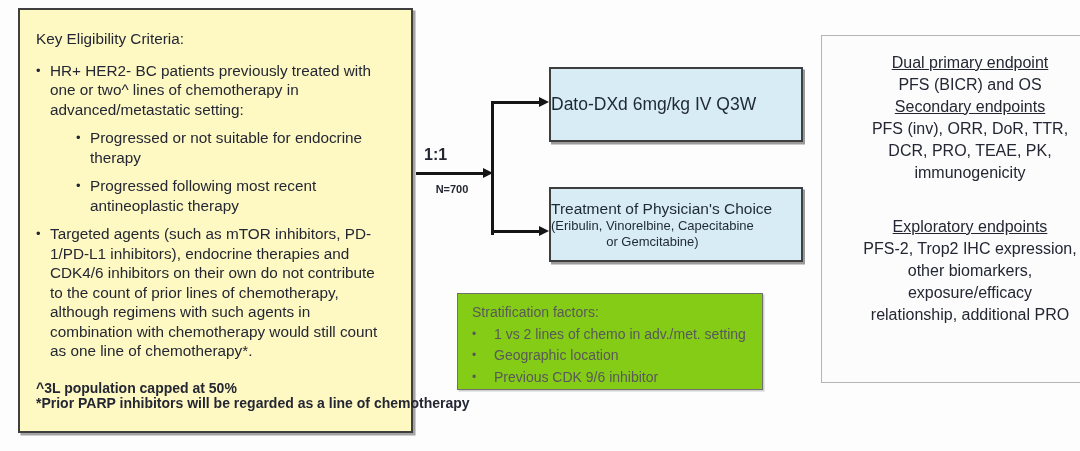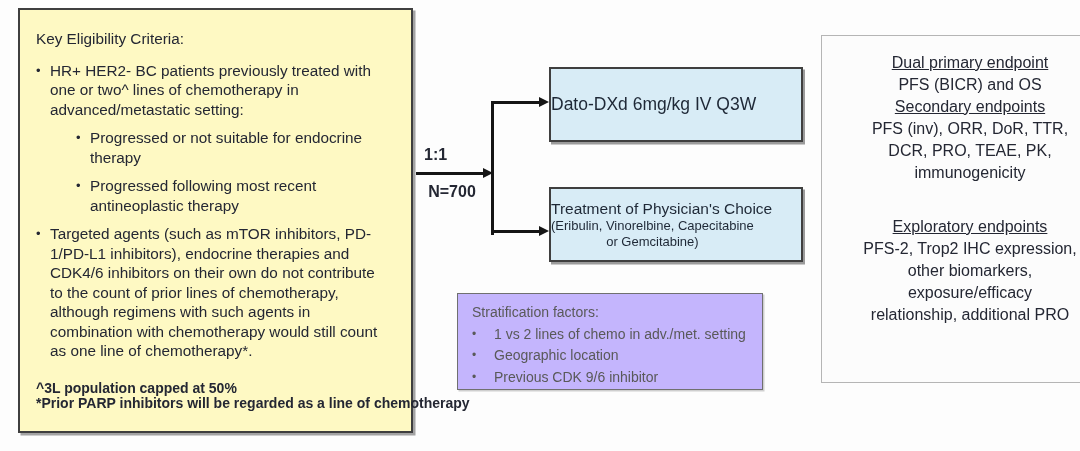--- a/index.html
+++ b/index.html
@@ -27,37 +27,37 @@
   .footnotes{margin-top:20px; font-size:14px; font-weight:bold; line-height:15.5px; white-space:nowrap;}
   
   .hline,.vline{position:absolute; background:var(--line);}
   .hline{height:3px;} .vline{width:3px;}
   .arrowhead{
     position:absolute; width:0; height:0;
     border-top:5px solid transparent; border-bottom:5px solid transparent;
     border-left:10px solid var(--line);
   }
   .ratio-label{position:absolute; left:424px; top:146px; width:64px; text-align:left; font-weight:bold; font-size:16px;}
-  .n-label{position:absolute; left:412px; top:183px; width:80px; text-align:center; font-weight:bold; font-size:16px;}
+  .n-label{position:absolute; left:412px; top:183px; width:80px; text-align:center; font-weight:bold; font-size:11px;}
   
   .arm-box{
     position:absolute; left:549px; width:254px; height:75px; box-sizing:border-box;
     background:var(--arm-fill); border:2px solid var(--box-border);
     box-shadow:2px 2.5px 0 rgba(90,90,90,.6);
     display:flex; flex-direction:column; justify-content:center; align-items:flex-start;
     text-align:center; color:#1e2836;
   }
   .arm-dato{top:67px; font-size:17.5px;}
   .arm-tpc{top:187px;}
   .arm-tpc .arm-main{font-size:15.5px; line-height:18px;}
   .arm-tpc .arm-sub{font-size:13px; line-height:16px; white-space:pre-line;}
   
   .strat-box{
     position:absolute; left:457px; top:293px; width:306px; height:97px; box-sizing:border-box;
-    border:1.5px solid var(--strat-border); background:#c4b5fd;
+    border:1.5px solid var(--strat-border); background:#84cc16;
     box-shadow:1.5px 1.5px 0 rgba(120,120,120,.35);
     color:var(--gray-text); font-size:14px; line-height:21.5px; padding:8px 6px 0 14px;
   }
   .strat-item{display:flex;}
   .strat-item .dot{flex:none; width:22px; text-align:left; font-size:12px;}
   
   .endpoints-box{
     position:absolute; left:821px; top:35px; width:298px; height:348px; box-sizing:border-box;
     border:1px solid var(--light-border); background:#fcfcfc;
     padding-top:16px; text-align:center; font-size:16px; line-height:22px;

